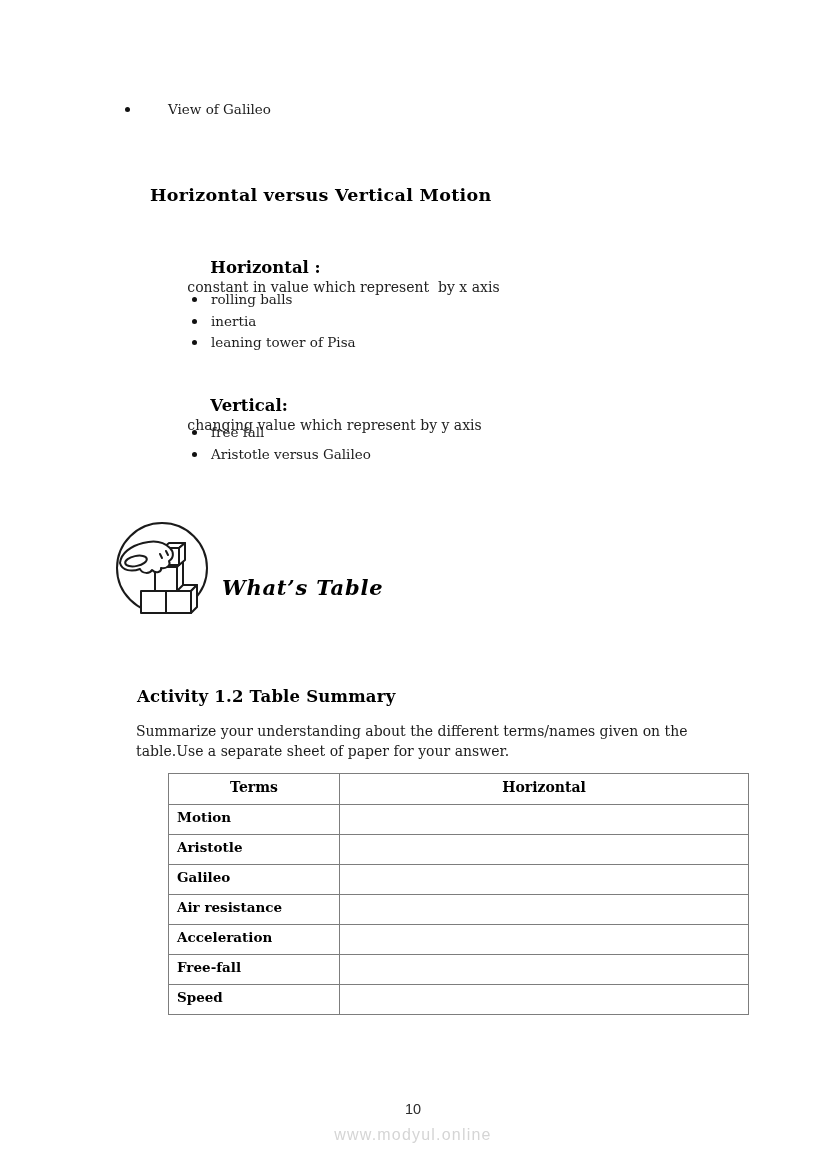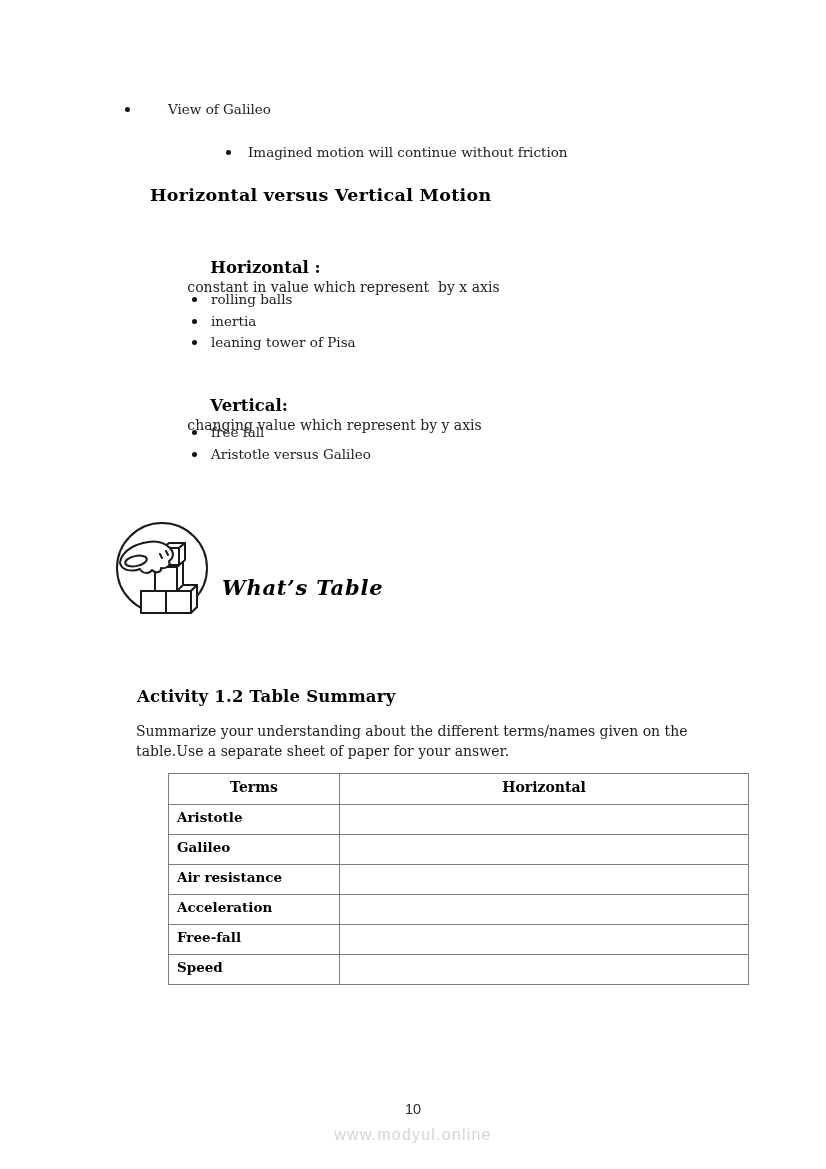--- a/index.html
+++ b/index.html
@@ -71,25 +71,20 @@
 <body>
 
 <div class="page">
 
   <div class="abs bullet-row" style="left:125px; top:100px;">
     <span class="dot"></span>
     <span class="gap-wide"></span>
     <span class="b-text">View of Galileo</span>
   </div>
 
-  <div class="abs bullet-row" style="left:226px; top:143px;">
-    <span class="dot"></span>
-    <span class="gap-med"></span>
-    <span class="b-text">Imagined motion will continue without friction</span>
-  </div>
 
   <div class="abs h-main" style="left:150px; top:185px;">Horizontal versus Vertical Motion</div>
 
   <div class="abs h-sub-line" style="left:167px; top:239px;">
     <span class="h-sub-label">Horizontal :</span>
     <span class="h-sub-desc">constant in value which represent  by x axis</span>
   </div>
 
   <div class="abs list" style="left:192px; top:290px;">
     <div class="bullet-row">
@@ -162,20 +157,24 @@
         <col class="c2">
       </colgroup>
     <thead>
       <tr>
         <th>Terms</th>
         <th>Horizontal</th>
       </tr>
     </thead>
     <tbody>
       <tr>
+        <td>Motion</td>
+        <td class="desc-cell"></td>
+      </tr>
+      <tr>
         <td>Aristotle</td>
         <td class="desc-cell"></td>
       </tr>
       <tr>
         <td>Galileo</td>
         <td class="desc-cell"></td>
       </tr>
       <tr>
         <td>Air resistance</td>
         <td class="desc-cell"></td>

